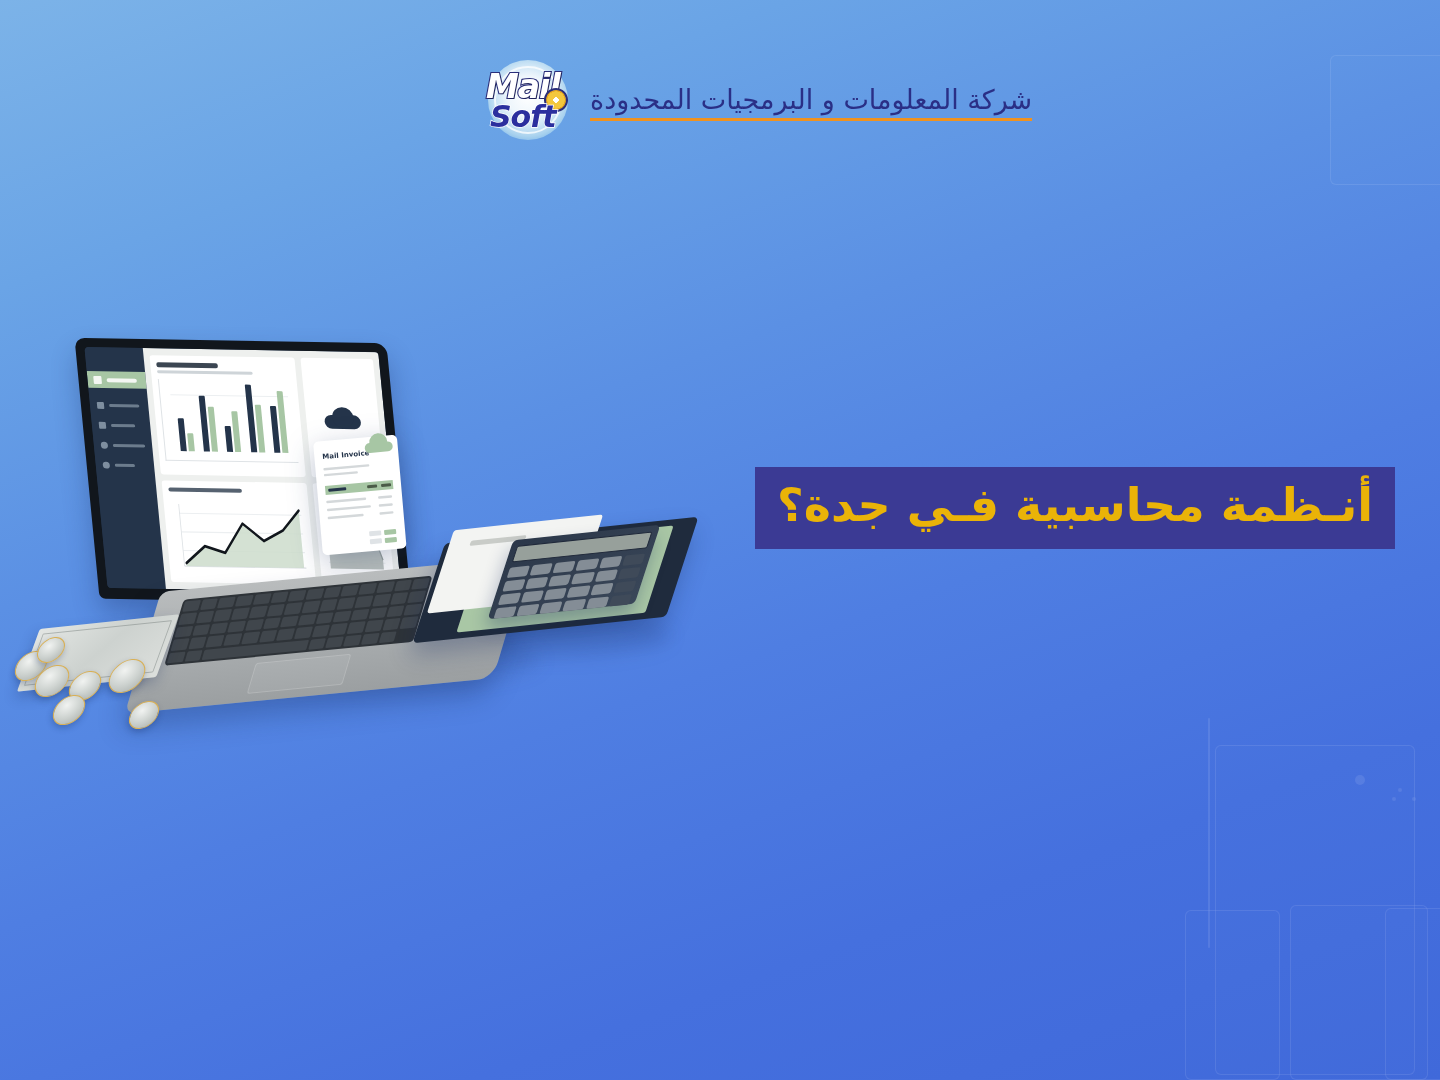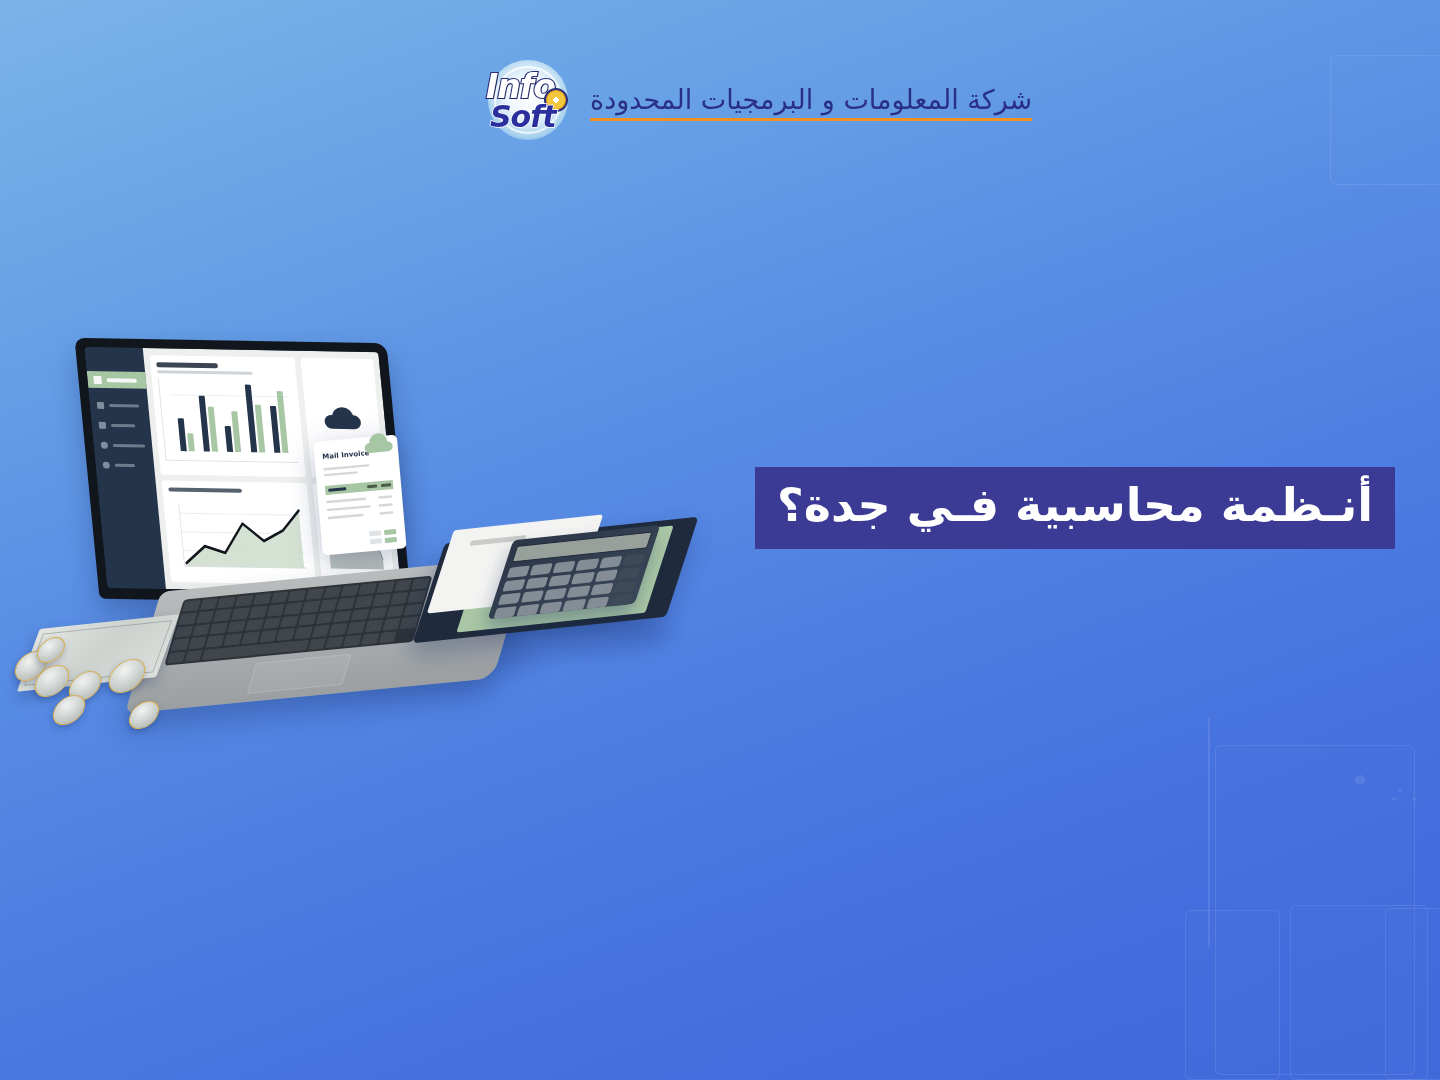--- a/index.html
+++ b/index.html
@@ -148,21 +148,21 @@
     display:inline-block;
     margin-top:12px;
     background:#3b3a94;
     padding:10px 22px 14px 22px;
   }
   .headline-line2 {
     font-family:"DejaVu Sans", sans-serif;
     font-weight:700;
     font-size:46px;
     line-height:1.25;
-    color:#ffffff;
+    color:#eab308;
     white-space:nowrap;
   }
 
   
   .scene { position:absolute; left:0; top:330px; width:760px; height:430px; }
 
   
   .laptop { position:absolute; left:70px; top:10px; width:480px; height:340px; }
 
   .lid {
@@ -377,21 +377,21 @@
     <div class="deco-rect" style="left:1208px; top:718px; width:2px; height:230px;"></div>
     <div class="deco-dot" style="left:1355px; top:775px; width:10px; height:10px;"></div>
     <div class="deco-dot" style="left:1398px; top:788px; width:4px; height:4px;"></div>
     <div class="deco-dot" style="left:1392px; top:797px; width:4px; height:4px;"></div>
     <div class="deco-dot" style="left:1412px; top:797px; width:4px; height:4px;"></div>
   </div>
 
   <div class="logo-block">
     <div class="logo-mark">
       <div class="logo-halo"></div>
-      <div class="logo-info">Info</div>
+      <div class="logo-info">Mail</div>
       <div class="logo-disc"></div>
       <div class="logo-soft">Soft</div>
     </div>
     <div class="logo-text">
       <div class="logo-ar">شركة المعلومات و البرمجيات المحدودة</div>
       <div class="logo-underline"></div>
     </div>
   </div>
 
   <div class="headline">

